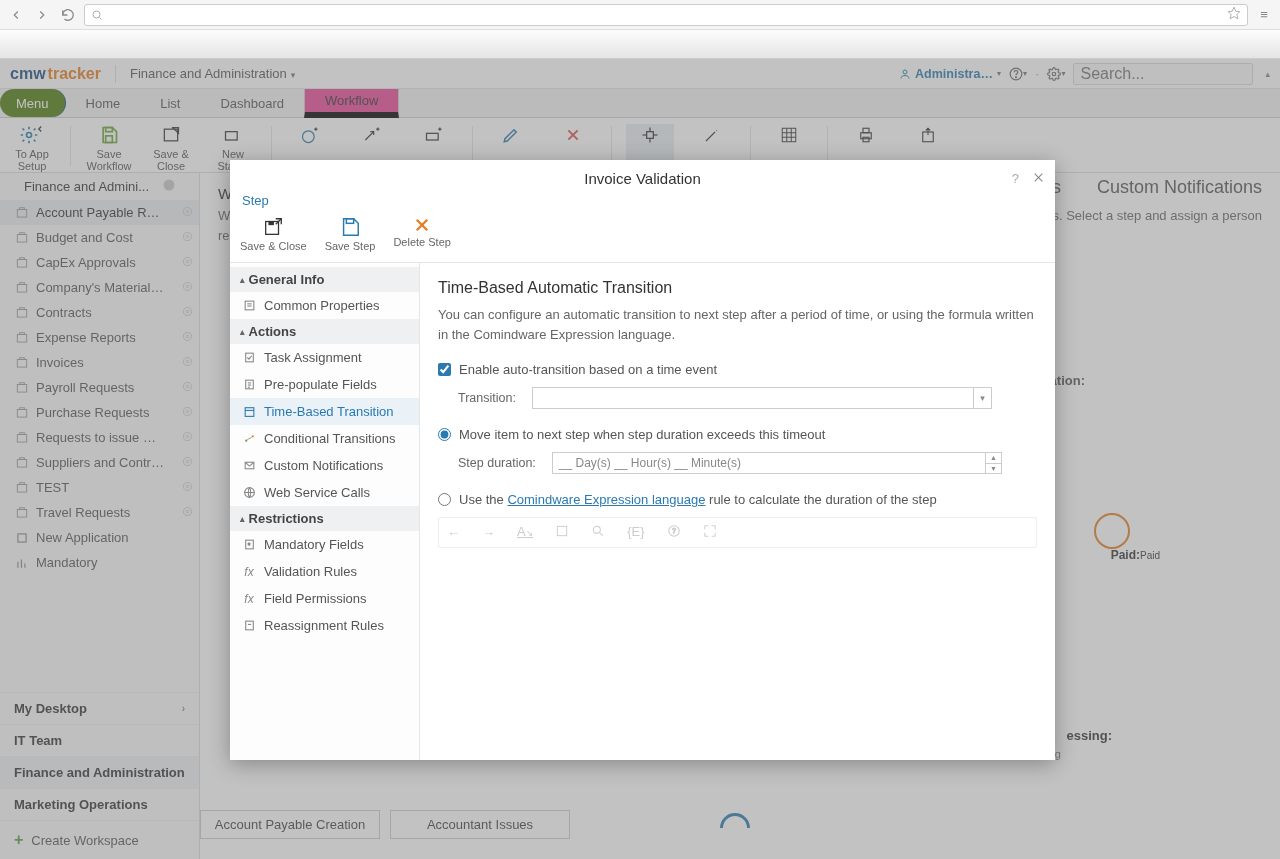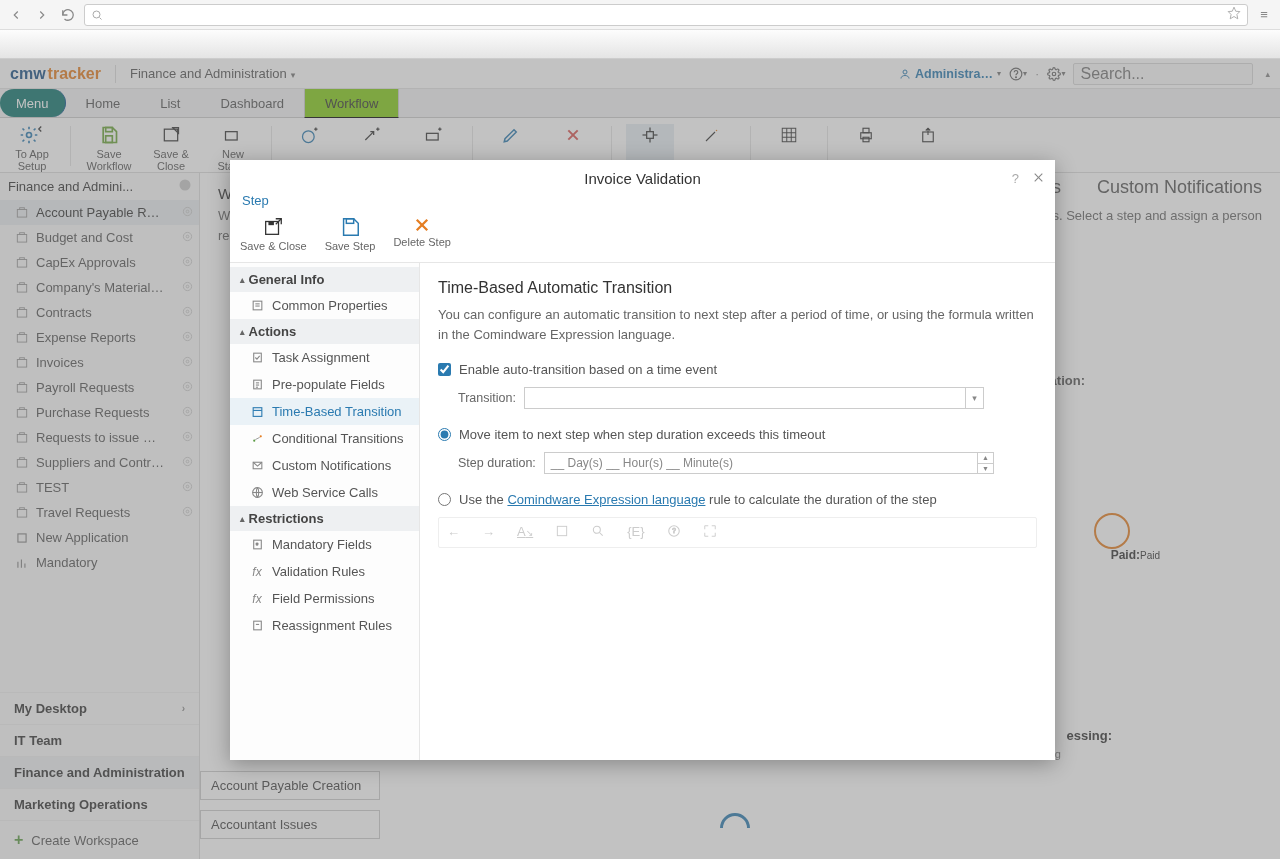--- a/index.html
+++ b/index.html
@@ -26,54 +26,54 @@
   .hdr-right { display:flex; align-items:center; gap:8px; }
   .user-link { color:#2A7AB0; display:flex; align-items:center; gap:4px; font-size:12.5px;}
   .hdr-icon { color:#666; display:flex; align-items:center;}
   .hdr-caret { font-size:8px; color:#777;}
   .hdr-search { border:1px solid #d9d9d9; background:#f9f9f9; height:22px; width:180px; display:flex; align-items:center; padding:0 6px; border-radius:2px; color:#999;}
   .hdr-search input { flex:1; border:none; background:transparent; outline:none; font-size:16px; color:#555;}
   .collapse-arrow { font-size:9px; color:#888; margin-left:4px; }
 
   
   .nav-tabs { height:29px; background:#f2f3f5; border-bottom:1px solid #ccc; display:flex; align-items:stretch; }
-  .nav-tabs .menu-btn { background:#0f766e; color:#fff; font-size:13px; display:flex; align-items:center; padding:0 16px; border-right:1px solid #0b4f8c;border-radius:14px;}
+  .nav-tabs .menu-btn { background:#4d7c0f; color:#fff; font-size:13px; display:flex; align-items:center; padding:0 16px; border-right:1px solid #0b4f8c;border-radius:14px;}
   .nav-tab { display:flex; align-items:center; padding:0 20px; color:#555; position: relative;}
-  .nav-tab.active { background:#84cc16; border-left:1px solid #ccc; border-right:1px solid #ccc; color:#333; margin-bottom:-1px; border-bottom:1px solid #000000;}
+  .nav-tab.active { background:#ec4899; border-left:1px solid #ccc; border-right:1px solid #ccc; color:#333; margin-bottom:-1px; border-bottom:6px solid #000000;}
   
   
   .ribbon { height:55px; background:#fff; border-bottom:1px solid #ddd; display:flex; padding:6px 8px 0; gap:14px; }
   .rb-item { display:flex; flex-direction:column; align-items:center; color:#555; font-size:11px; gap:2px; width:48px;}
   .rb-item .rb-ic { height:22px; display:flex; align-items:center; justify-content:center;}
   .rb-sep { width:1px; background:#e3e3e3; margin:2px 0 6px;}
   .rb-item .t { line-height:1.1; text-align:center;}
   .rb-item.save-close .rb-ic svg { color:#6aa537;}
 
   
   .main { display:flex; height:calc(859px - 30px - 29px - 30px - 29px - 55px); }
   .sidebar { width:200px; border-right:1px solid #ddd; background:#fafafa; display:flex; flex-direction:column; justify-content:space-between;}
   .sb-top {}
-  .sb-title { display:flex; align-items:center; justify-content:space-between; padding:6px 8px; font-weight:400; color:#333; }
+  .sb-title { display:flex; align-items:center; justify-content:space-between; padding:6px 24px; font-weight:400; color:#333; }
   .sb-list { }
   .sb-item { display:flex; align-items:center; gap:6px; padding:5px 8px 5px 14px; color:#555; position:relative;}
   .sb-item .sb-ic { width:16px; display:flex; justify-content:center; color:#999;}
   .sb-item.active { background:#e9edf0; color:#333;}
   .sb-item .gear { position:absolute; right:6px; color:#c8c8c8;}
   .sb-newapp svg, .sb-dashboards svg { color:#888;}
   .sb-bottom {}
   .sb-group { padding:8px 14px; color:#333; border-top:1px solid #eee;}
   .sb-group.bold { font-weight:700;}
   .sb-group.arrow { display:flex; justify-content:space-between; align-items:center; font-weight:700;}
   .sb-create { display:flex; align-items:center; gap:8px; padding:10px 14px; border-top:1px solid #eee; color:#555;}
   .sb-create .plus { color:#5b9b44; font-size:16px; font-weight:bold;}
 
   .content { flex:1; padding:12px 18px; position:relative; color:#555;}
   .content h2 { font-size:15px; font-weight:400; color:#333; margin-bottom:4px;}
   .content p.desc { color:#666; line-height:1.5; }
-  .step-boxes { margin-top:40px; display:flex; flex-direction:column; gap:10px;}
+  .step-boxes { margin-top:40px; display:flex; flex-direction:row; gap:10px;text-align:center;}
   .step-box { border:1px solid #ccc; background:#fff; padding:6px 10px; width:180px; color:#444;}
   .right-tabs { position:absolute; right:18px; top:4px; display:flex; gap:36px; color:#555; font-size:18px;}
   .paid-label { position:absolute; right:120px; top:375px; font-size:12px; color:#333;}
   .paid-label b { font-weight:700;}
   .wf-circle-orange { position:absolute; right:150px; top:340px; width:36px; height:36px; border:2px solid #E57E22; border-radius:50%;}
   .essing-label { position:absolute; right:168px; top:555px; color:#333; font-weight:700;}
   .pd-label { position:absolute; left:280px; top:575px; font-size:11px; color:#777;}
   .pp-label { position:absolute; left:760px; top:575px; font-size:11px; color:#777;}
   .wf-halfcircle { position:absolute; left:520px; top:640px; width:30px; height:30px; border:3px solid #2A7AB0; border-radius:50%; clip-path: inset(0 0 50% 0);}
 
@@ -85,31 +85,31 @@
   .modal-title-row .mt-close { position:absolute; right:10px; color:#888;}
   .modal-breadcrumb { padding:0 12px 4px; color:#2A7AB0; font-size:13px;}
   .modal-ribbon { display:flex; gap:18px; padding:4px 10px 10px; border-bottom:1px solid #e6e6e6;}
   .mr-item { display:flex; flex-direction:column; align-items:center; font-size:11px; color:#666; gap:2px;}
   .mr-item .t { text-align:center; line-height:1.1;}
 
   .modal-body { flex:1; display:flex; }
   .modal-sidebar { width:190px; border-right:1px solid #e6e6e6; background:#fdfdfd; padding-top:4px;}
   .ms-header { background:#eef0f2; padding:5px 10px; font-weight:700; color:#444; display:flex; align-items:center; gap:4px;}
   .ms-header .car { font-size:9px; color:#666;}
-  .ms-item { padding:6px 10px 6px 20px; color:#555; display:flex; align-items:center; gap:8px;}
+  .ms-item { padding:6px 10px 6px 12px; color:#555; display:flex; align-items:center; gap:8px;}
   .ms-item.active { background:#eaf2f7; color:#2A7AB0;}
   .ms-item .ic { width:14px; display:flex; justify-content:center;}
 
   .modal-main { flex:1; padding:16px 18px 18px; }
   .mm-title { font-size:16px; color:#333; margin-bottom:8px;}
   .mm-desc { color:#666; line-height:1.5; margin-bottom:18px;}
   .mm-row { display:flex; align-items:center; gap:8px; margin-bottom:10px;}
   .mm-check { width:13px; height:13px; accent-color:#2A7AB0;}
   .mm-label { color:#555;}
-  .mm-sub { margin-left:20px; display:flex; align-items:center; gap:8px; margin-bottom:18px;}
+  .mm-sub { margin-left:20px; display:flex; align-items:center; gap:16px; margin-bottom:18px;}
   .mm-sub label { color:#666; font-size:12.5px;}
   .mm-dd { border:1px solid #ccc; height:22px; width:460px; display:flex; align-items:center; justify-content:flex-end; background:#fff;}
   .mm-dd .dd-btn { width:18px; height:100%; border-left:1px solid #ccc; display:flex; align-items:center; justify-content:center; color:#888; font-size:9px;}
   .mm-radio { width:13px; height:13px; accent-color:#2A7AB0;}
   .mm-dur { border:1px solid #ccc; height:22px; width:450px; display:flex; align-items:center; padding:0 6px; color:#888; font-size:12px; position:relative;}
   .mm-dur .spin { position:absolute; right:0; top:0; bottom:0; width:16px; border-left:1px solid #ccc; display:flex; flex-direction:column; font-size:7px; color:#888;}
   .mm-dur .spin div{flex:1; display:flex; align-items:center; justify-content:center;}
   .mm-dur .spin div:first-child{border-bottom:1px solid #ccc;}
   .mm-link { color:#2A7AB0; text-decoration:underline;}
   .mm-toolbar { margin-top:8px; border:1px solid #eee; border-radius:2px; padding:6px 8px; display:flex; gap:22px; color:#ccc; }

